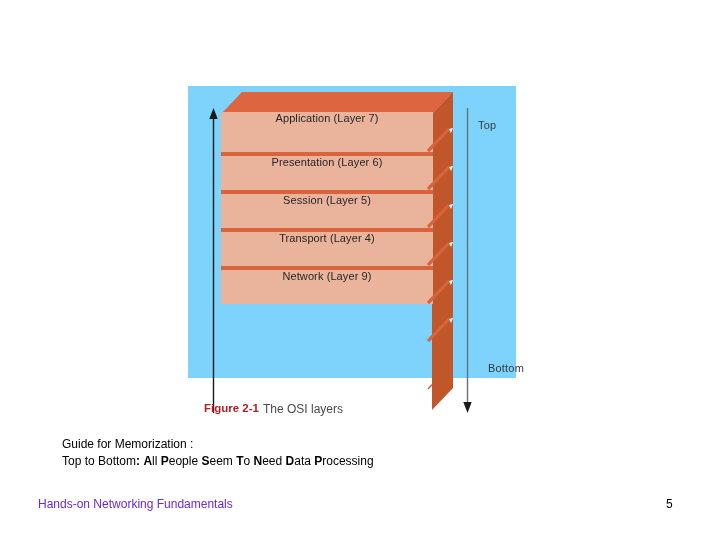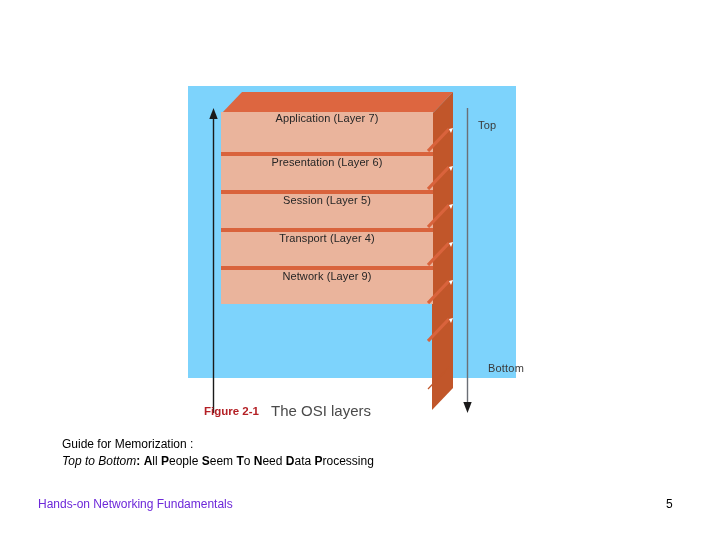--- a/index.html
+++ b/index.html
@@ -112,46 +112,46 @@
     letter-spacing: 0.1px;
     white-space: nowrap;
   }
 
   
   #figure-caption {
     position: absolute;
     left: 16px;
     top: 316px;
     display: flex;
-    align-items: center;
-    gap: 12px;
+    align-items: flex-start;
+    gap: 4px;
     white-space: nowrap;
   }
   #figure-number {
     font-size: 11.5px;
     font-weight: bold;
     color: #b42025;
   }
   #figure-title {
-    font-size: 15px;
+    font-size: 12px;
     color: #4a4a4a;
   }
 
   
   #memo-guide {
     position: absolute;
     left: 62px;
     top: 428px;
     font-size: 12px;
     color: #000000;
     line-height: 16.5px;
     margin-top: 8px;
   }
   #memo-guide .memo-line { white-space: nowrap; }
-  .memo-dir { font-style: italic; }
+  .memo-dir { }
   .memo-b { font-weight: bold; }
 
   
   #footer-text {
     position: absolute;
     left: 38px;
     top: 497px;
     font-size: 12px;
     color: #6d28d9;
     white-space: nowrap;

